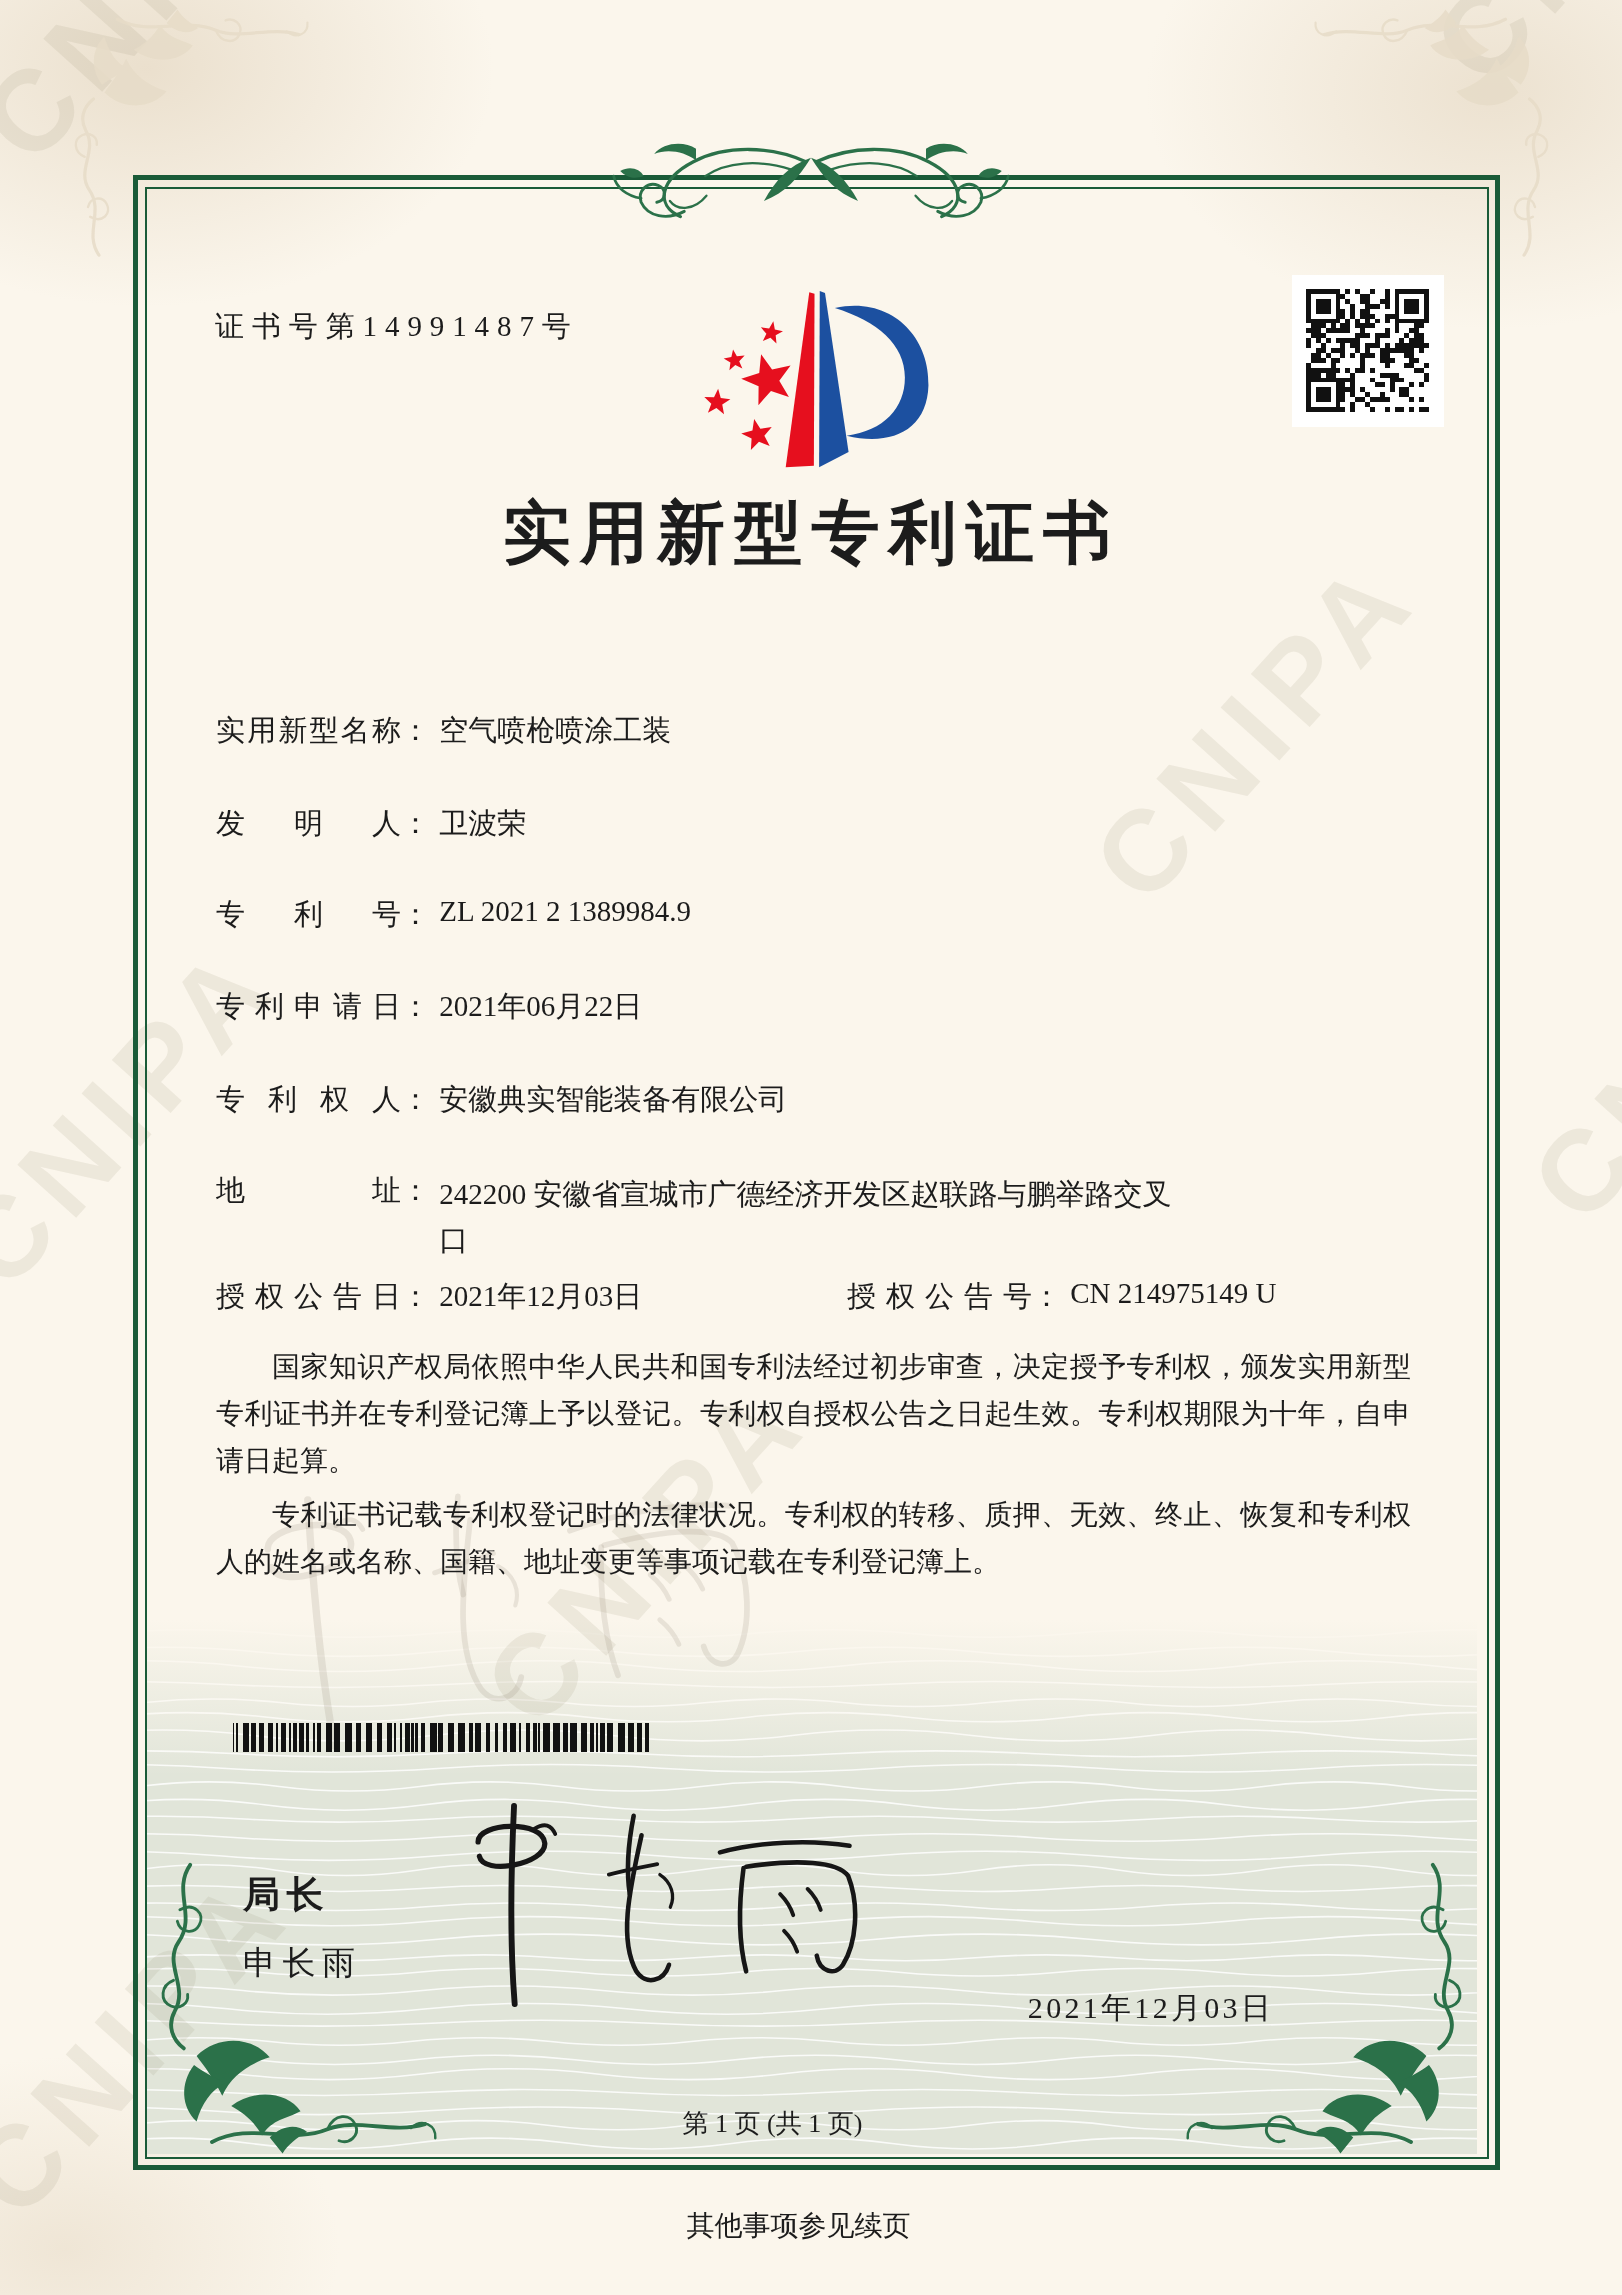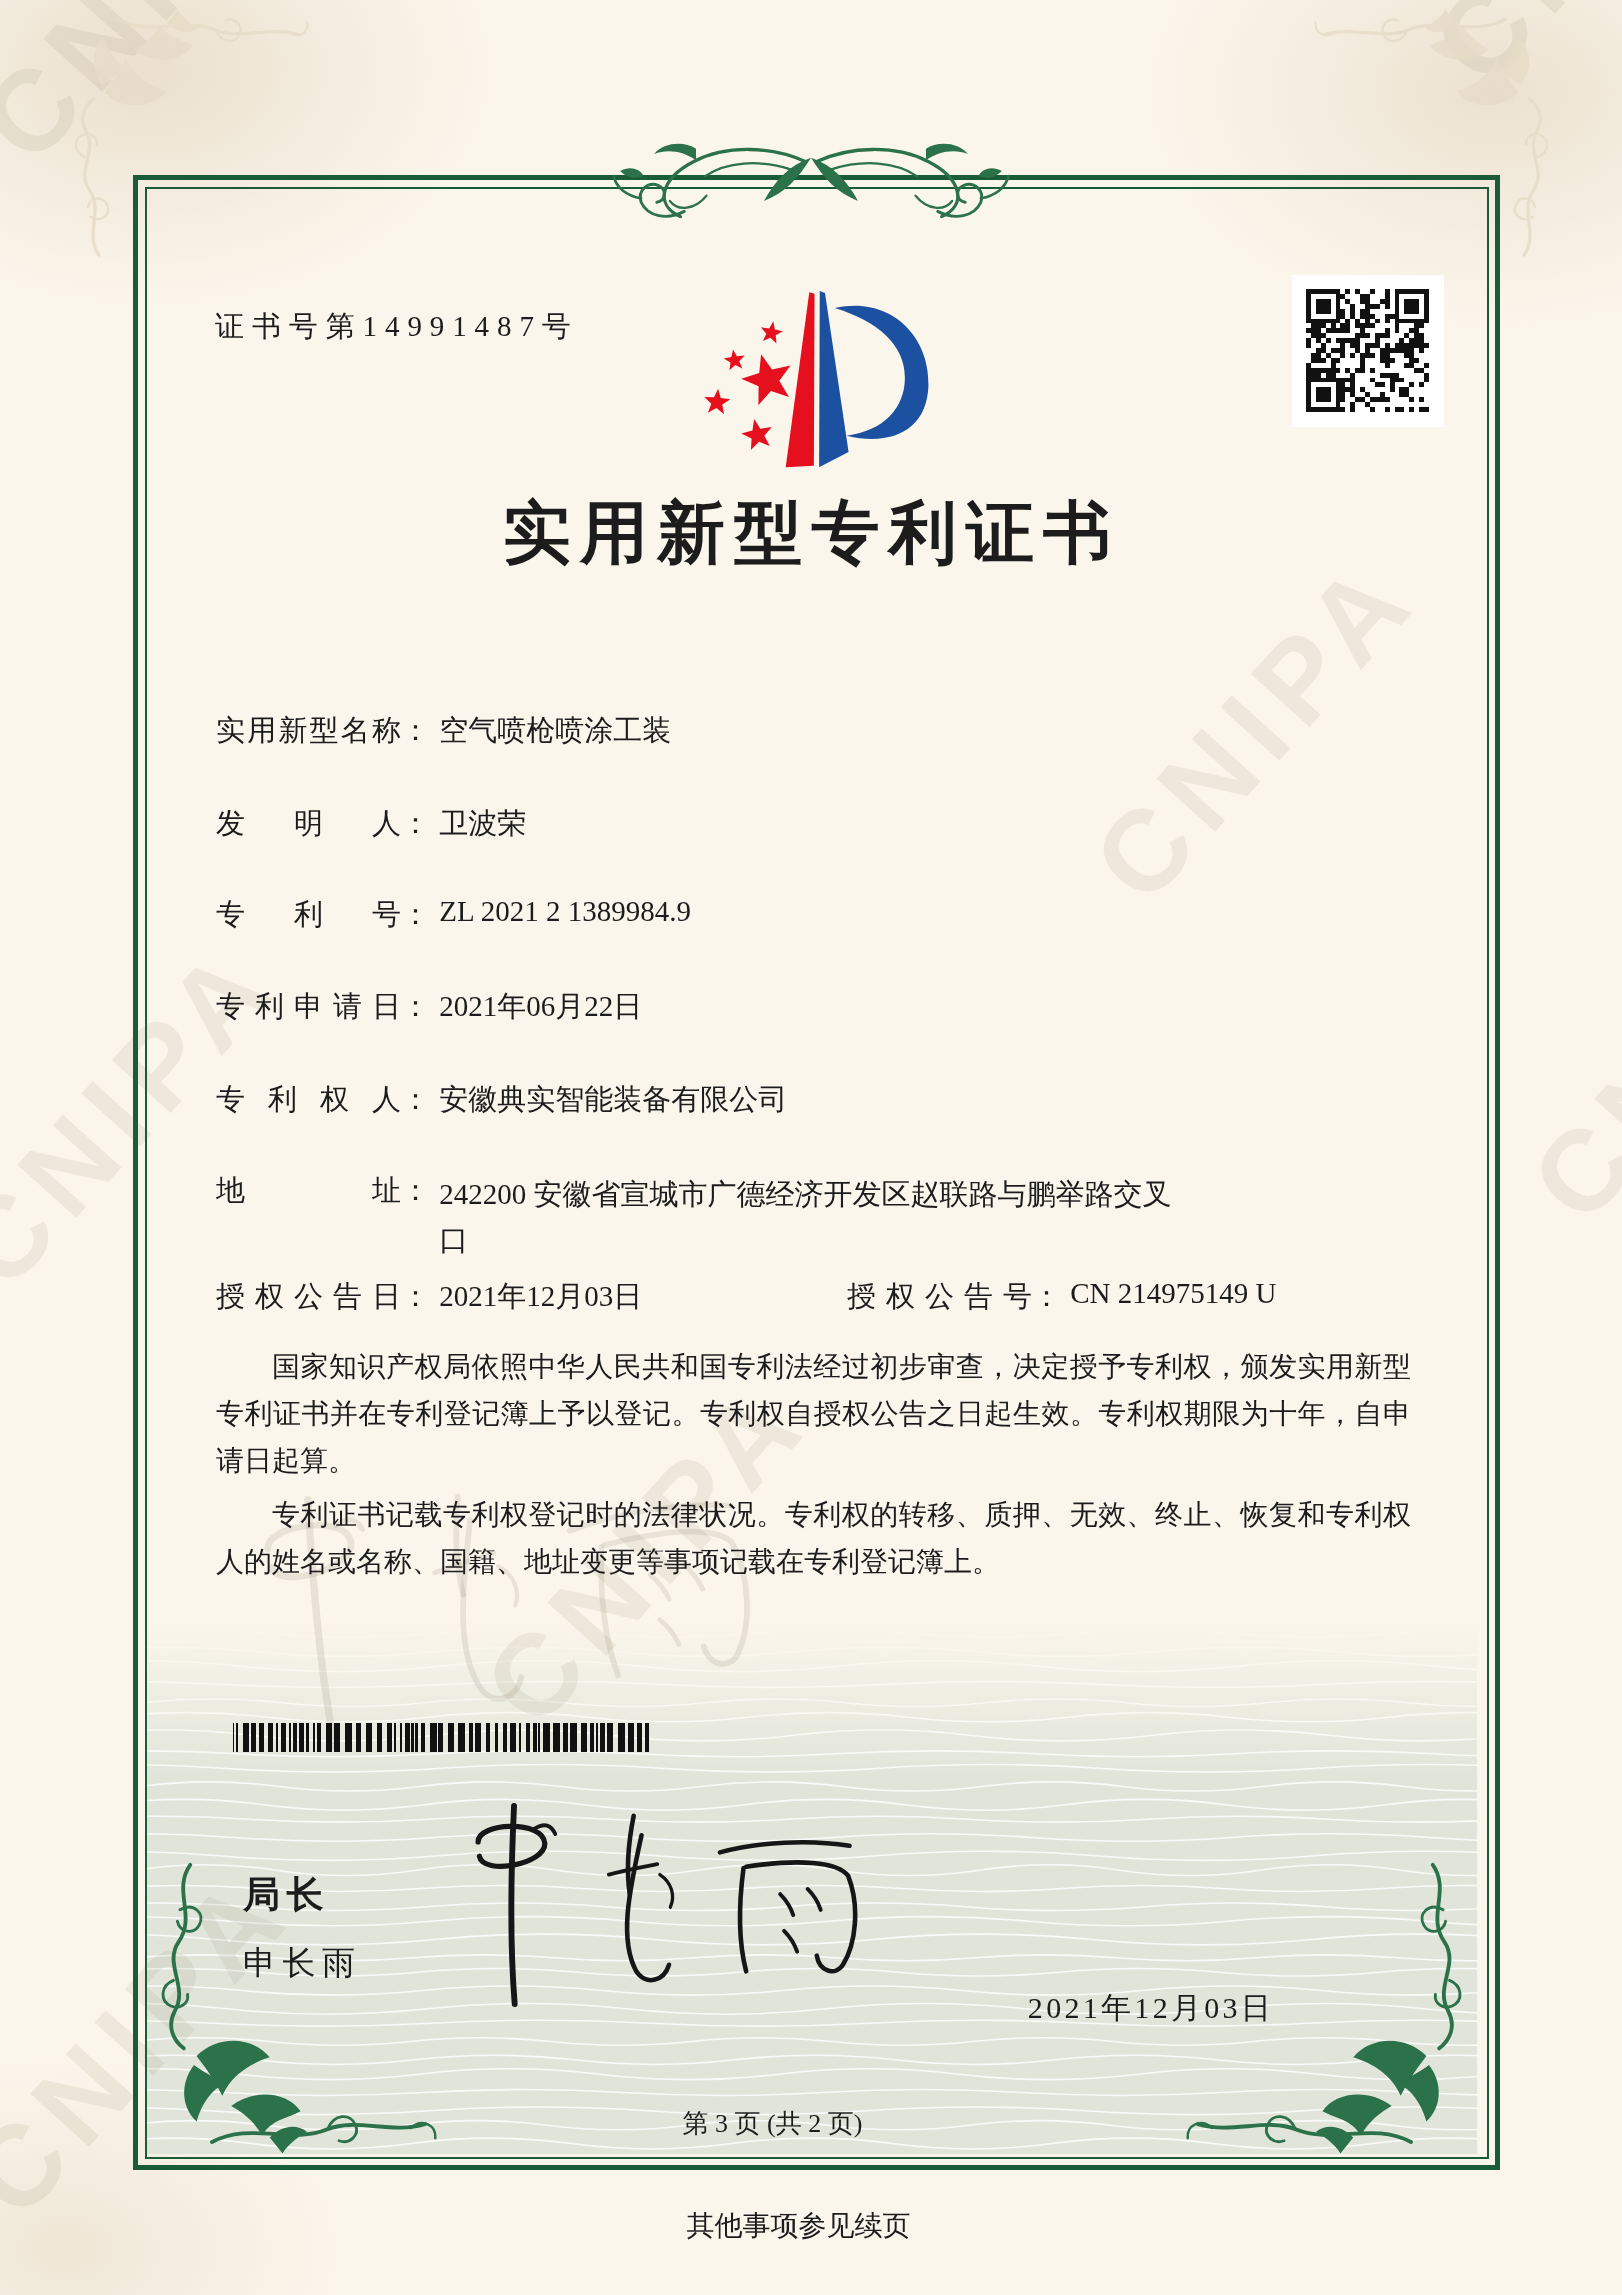--- a/index.html
+++ b/index.html
@@ -608,17 +608,17 @@
       <rect x="632" y="0" width="6" height="45"></rect>
     </svg>
 
   <div class="signer-title">局长</div>
   <div class="signer-name">申长雨</div>
   <svg class="signature sig-real" width="510" height="216" viewBox="0 0 780 330" fill="none">
       <use href="#sigpaths"></use>
     </svg>
 
   <div class="issue-date">2021年12月03日</div>
-  <div class="page-info">第 3 页 (共 2 页)</div>
+  <div class="page-info">第 1 页 (共 1 页)</div>
   <div class="footer-note">其他事项参见续页</div>
 
 </div>
 
 
 </body></html>

